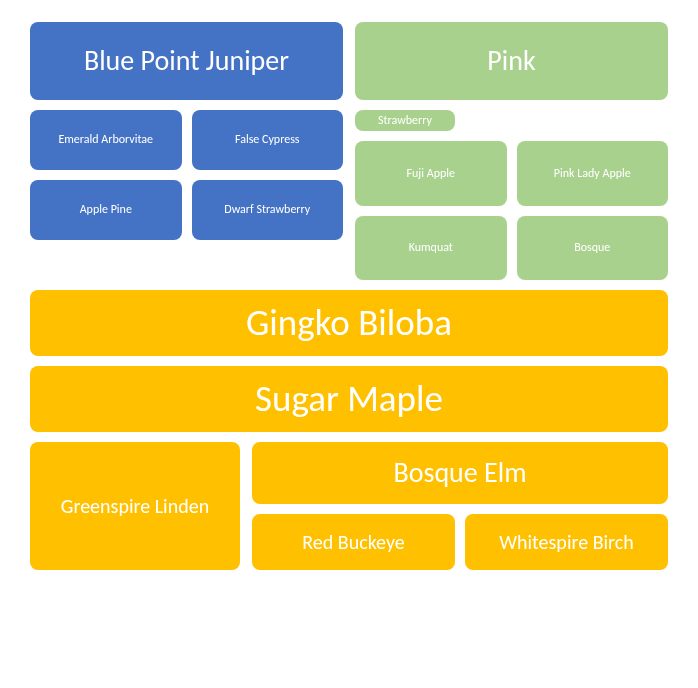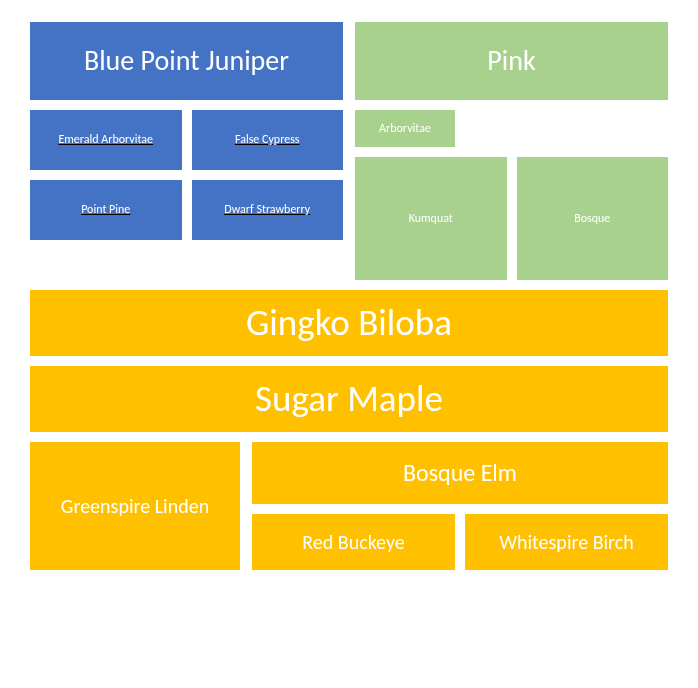--- a/index.html
+++ b/index.html
@@ -11,48 +11,48 @@
     padding: 22px 30px 20px 30px;
   }
   .wrap {
     width: 100%;
     height: 100%;
     display: flex;
     flex-direction: column;
     gap: 10px;
   }
   .card {
-    border-radius: 0;
+    border-radius: 8px;
     display: flex;
     align-items: center;
     justify-content: center;
     text-align: right;
     color: #fff;
     line-height: 1.1;
-    padding: 12px;
+    padding: 4px;
   }
   .blue   { background: #4472C4; }
   .green  { background: #A9D18E; }
   .yellow { background: #FFC000; }
 
   
   .top-row {
     display: flex;
     gap: 12px;
     height: 78px;
   }
   .top-row .card { flex: 1; font-size: 28px; font-weight: 400; }
 
   .mid-section {
     display: flex;
     gap: 12px;
     height: 170px;
   }
   .half { flex: 1; display: flex; flex-direction: column; gap: 10px; }
-  .row3 { display: flex; gap: 10px; height: 60px; text-decoration: underline; }
+  .row3 { display: flex; gap: 10px; height: 60px; }
   .row3 .card { flex: 1; font-size: 12px; font-weight: 400; }
 
   .green-grid {
     flex: 1;
     display: flex;
     gap: 10px;
   }
   .pom-col { width: 100px; display: flex; }
   .pom-col .card { flex: 1; font-size: 12px; }
   .green-right {
@@ -71,21 +71,21 @@
   .bottom-split {
     display: flex;
     gap: 12px;
     height: 128px;
   }
   .linden-col { width: 210px; display: flex; }
   .linden-col .card { flex: 1; font-size: 20px; }
 
   .bosque-col { flex: 1; display: flex; flex-direction: column; gap: 10px; }
   .bosque-top { height: 62px; }
-  .bosque-top .card { height: 100%; font-size: 24px; }
+  .bosque-top .card { height: 100%; font-size: 28px; }
   .bosque-bottom { flex: 1; display: flex; gap: 10px; }
   .bosque-bottom .card { flex: 1; font-size: 20px; }
 </style>
 </head>
 <body>
 
 <div class="wrap">
 
   <div class="top-row">
     <div class="card blue">Blue Point Juniper</div>
@@ -93,30 +93,34 @@
   </div>
 
   <div class="mid-section">
 
     <div class="half">
       <div class="row3">
         <div class="card blue">Emerald Arborvitae</div>
         <div class="card blue">False Cypress</div>
       </div>
       <div class="row3">
-        <div class="card blue">Point Pine</div>
+        <div class="card blue">Apple Pine</div>
         <div class="card blue">Dwarf Strawberry</div>
       </div>
     </div>
 
     <div class="half green-grid">
       <div class="pom-col">
-        <div class="card green">Arborvitae</div>
+        <div class="card green">Strawberry</div>
       </div>
       <div class="green-right">
+        <div class="grow">
+          <div class="card green">Fuji Apple</div>
+          <div class="card green">Pink Lady Apple</div>
+        </div>
         <div class="grow">
           <div class="card green">Kumquat</div>
           <div class="card green">Bosque</div>
         </div>
       </div>
     </div>
 
   </div>
 
   <div class="ybar">

